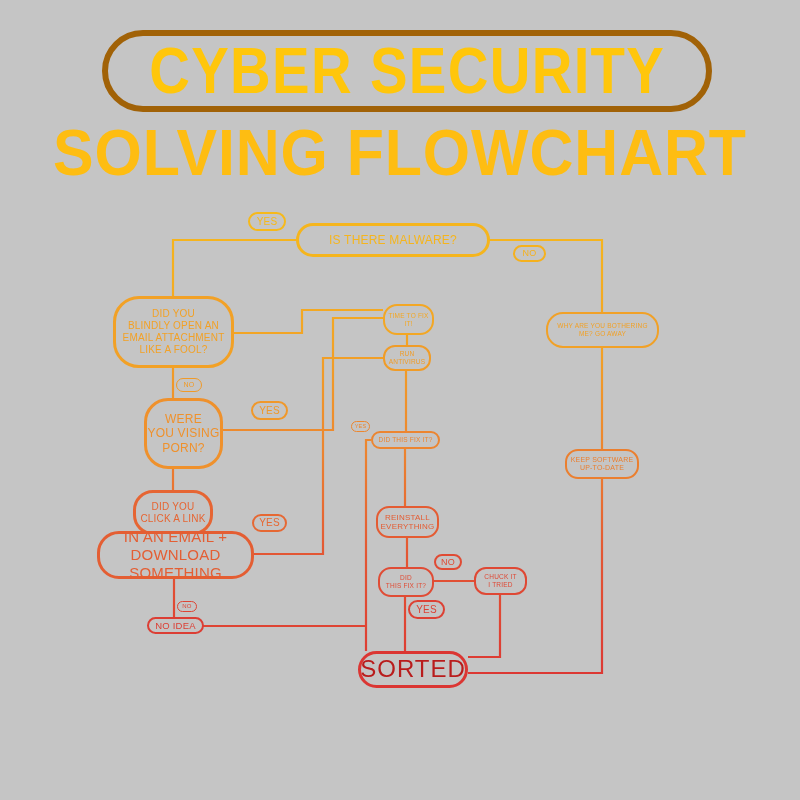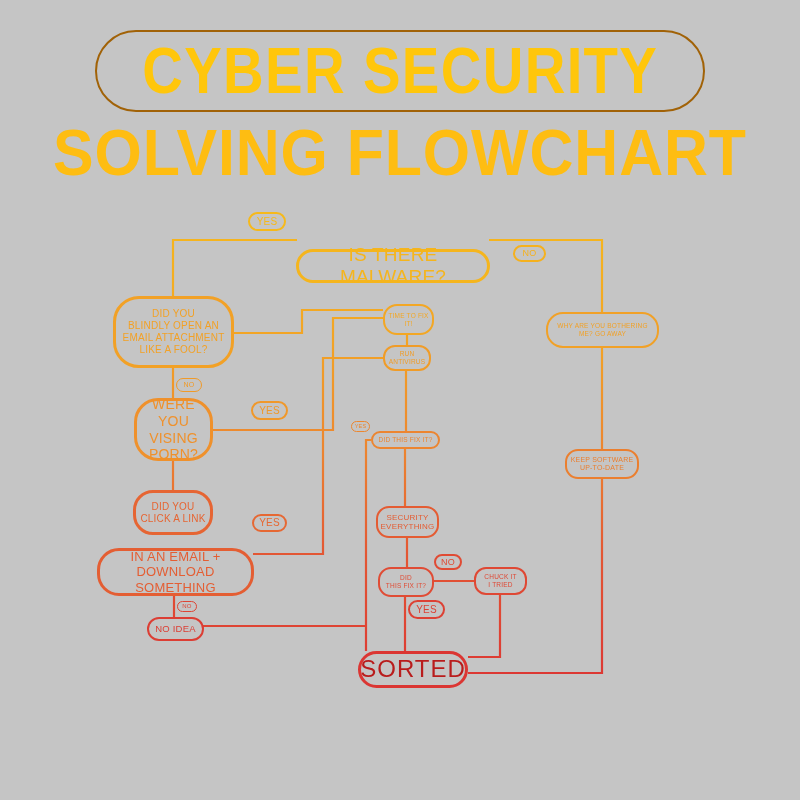--- a/index.html
+++ b/index.html
@@ -7,22 +7,22 @@
     width:800px;height:800px;
     background:#c5c5c5;
     font-family:"Liberation Sans",sans-serif;
     overflow:hidden;
   }
   #canvas{position:relative;width:800px;height:800px;}
   #lines{position:absolute;left:0;top:0;}
 
   
   .title-badge{
-    position:absolute;left:95px;top:30px;width:610px;height:82px;
-    border:2px solid #a16207;border-radius:70px;
+    position:absolute;left:102px;top:30px;width:610px;height:82px;
+    border:6px solid #a16207;border-radius:70px;
     display:flex;align-items:center;justify-content:center;
     box-sizing:border-box;
   }
   .title-badge span{
     font-size:64px;font-weight:bold;color:#FFC60B;
     transform:scaleX(0.88);letter-spacing:1.5px;white-space:nowrap;
   }
   .subtitle{
     position:absolute;left:0;top:118px;width:800px;height:70px;
     display:flex;align-items:center;justify-content:center;
@@ -76,47 +76,47 @@
       <polyline points="602,479 602,673 468,673"></polyline>
     </g>
   </svg>
 
   <div class="title-badge">
     <span>CYBER SECURITY</span>
   </div>
   <div class="subtitle">SOLVING FLOWCHART</div>
 
   <div class="nd" style="left:248px;top:212px;width:38px;height:19px;border-radius:999px;border-width:2px;font-size:10px;border-color:#F6B91B;color:#F6B91B;">YES</div>
-  <div class="nd" style="left:296px;top:223px;width:194px;height:34px;border-radius:999px;border-width:3px;font-size:19px;border-color:#F5B51D;color:#F5B51D;margin-top:26px;">IS THERE MALWARE?</div>
+  <div class="nd" style="left:296px;top:223px;width:194px;height:34px;border-radius:999px;border-width:3px;font-size:12px;border-color:#F5B51D;color:#F5B51D;">IS THERE MALWARE?</div>
   <div class="nd" style="left:513px;top:245px;width:33px;height:17px;border-radius:999px;border-width:2px;font-size:9px;border-color:#F5B11E;color:#F5B11E;">NO</div>
 
   <div class="nd" style="left:113px;top:296px;width:121px;height:72px;border-radius:26px;border-width:3px;font-size:10px;border-color:#F2A126;color:#F2A126;">DID YOU
 BLINDLY OPEN AN
 EMAIL ATTACHMENT
 LIKE A FOOL?</div>
   <div class="nd" style="left:176px;top:378px;width:26px;height:14px;border-radius:999px;border-width:1.5px;font-size:7px;border-color:#F09A28;color:#F09A28;">NO</div>
-  <div class="nd" style="left:134px;top:398px;width:79px;height:63px;border-radius:24px;border-width:3px;font-size:14px;border-color:#EF912C;color:#EF912C;">WERE
+  <div class="nd" style="left:144px;top:398px;width:79px;height:71px;border-radius:24px;border-width:3px;font-size:12px;border-color:#EF912C;color:#EF912C;">WERE
 YOU VISING
 PORN?</div>
   <div class="nd" style="left:251px;top:401px;width:37px;height:19px;border-radius:999px;border-width:2px;font-size:10px;border-color:#F0982A;color:#F0982A;">YES</div>
   <div class="nd" style="left:133px;top:490px;width:80px;height:45px;border-radius:20px;border-width:3px;font-size:10px;border-color:#E66533;color:#E66533;">DID YOU
 CLICK A LINK</div>
-  <div class="nd" style="left:97px;top:548px;width:157px;height:48px;border-radius:22px;border-width:3px;font-size:13px;border-color:#E45E33;color:#E45E33;">IN AN EMAIL + DOWNLOAD
+  <div class="nd" style="left:97px;top:531px;width:157px;height:48px;border-radius:22px;border-width:3px;font-size:15px;border-color:#E45E33;color:#E45E33;">IN AN EMAIL + DOWNLOAD
 SOMETHING</div>
   <div class="nd" style="left:252px;top:514px;width:35px;height:18px;border-radius:999px;border-width:2px;font-size:10px;border-color:#E66833;color:#E66833;">YES</div>
   <div class="nd" style="left:177px;top:601px;width:20px;height:11px;border-radius:999px;border-width:1.2px;font-size:6px;border-color:#DE4434;color:#DE4434;">NO</div>
-  <div class="nd" style="left:147px;top:617px;width:57px;height:24px;border-radius:999px;border-width:2px;font-size:9.5px;border-color:#DC3E34;color:#DC3E34;">NO IDEA</div>
+  <div class="nd" style="left:147px;top:617px;width:57px;height:17px;border-radius:999px;border-width:2px;font-size:9.5px;border-color:#DC3E34;color:#DC3E34;">NO IDEA</div>
 
   <div class="nd" style="left:383px;top:304px;width:51px;height:31px;border-radius:14px;border-width:2px;font-size:6.5px;border-color:#F3A724;color:#F3A724;">TIME TO FIX
 IT!</div>
   <div class="nd" style="left:383px;top:345px;width:48px;height:26px;border-radius:12px;border-width:2px;font-size:6.5px;border-color:#F09C28;color:#F09C28;">RUN
 ANTIVIRUS</div>
   <div class="nd" style="left:351px;top:421px;width:19px;height:11px;border-radius:999px;border-width:1.2px;font-size:5.5px;border-color:#EC8730;color:#EC8730;">YES</div>
   <div class="nd" style="left:371px;top:431px;width:69px;height:18px;border-radius:999px;border-width:2px;font-size:6.5px;border-color:#EC8530;color:#EC8530;">DID THIS FIX IT?</div>
-  <div class="nd" style="left:376px;top:506px;width:63px;height:32px;border-radius:13px;border-width:2.5px;font-size:8px;border-color:#E45C33;color:#E45C33;">SECURITY
+  <div class="nd" style="left:376px;top:506px;width:63px;height:32px;border-radius:13px;border-width:2.5px;font-size:8px;border-color:#E45C33;color:#E45C33;">REINSTALL
 EVERYTHING</div>
   <div class="nd" style="left:378px;top:567px;width:56px;height:30px;border-radius:13px;border-width:2.5px;font-size:6.5px;border-color:#E04C35;color:#E04C35;">DID
 THIS FIX IT?</div>
   <div class="nd" style="left:434px;top:554px;width:28px;height:16px;border-radius:999px;border-width:2px;font-size:9px;border-color:#E04B34;color:#E04B34;">NO</div>
   <div class="nd" style="left:474px;top:567px;width:53px;height:28px;border-radius:12px;border-width:2.5px;font-size:6.5px;border-color:#DF4834;color:#DF4834;">CHUCK IT
 I TRIED</div>
   <div class="nd" style="left:408px;top:600px;width:37px;height:19px;border-radius:999px;border-width:2px;font-size:10px;border-color:#DD4134;color:#DD4134;">YES</div>
   <div class="nd" style="left:358px;top:651px;width:110px;height:37px;border-radius:999px;border-width:3px;font-size:24px;letter-spacing:1px;border-color:#DB3633;color:#b91c1c;">SORTED</div>
 
   <div class="nd" style="left:546px;top:312px;width:113px;height:36px;border-radius:17px;border-width:2.5px;font-size:6.5px;border-color:#F1A127;color:#F1A127;">WHY ARE YOU BOTHERING

